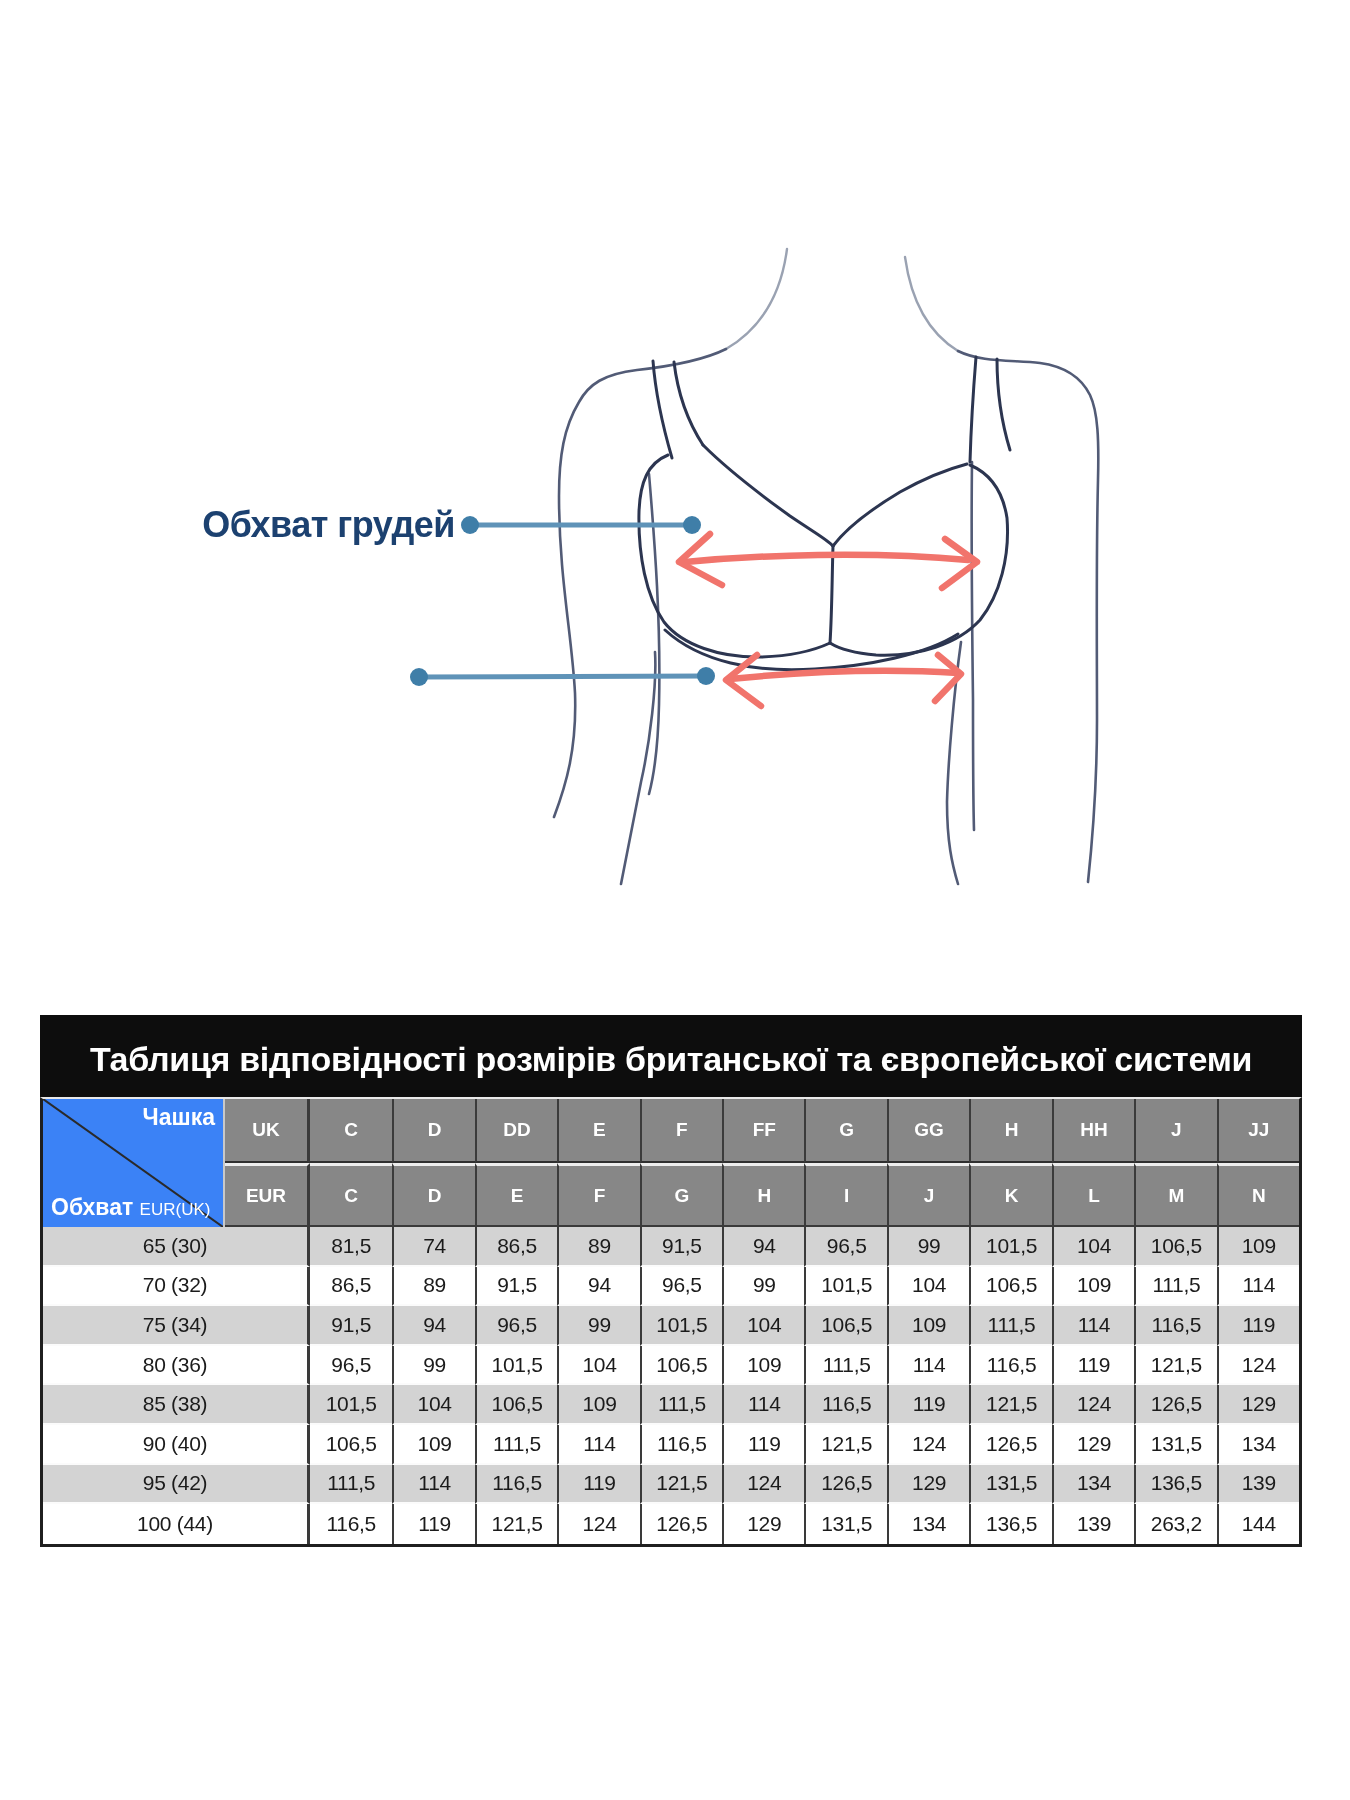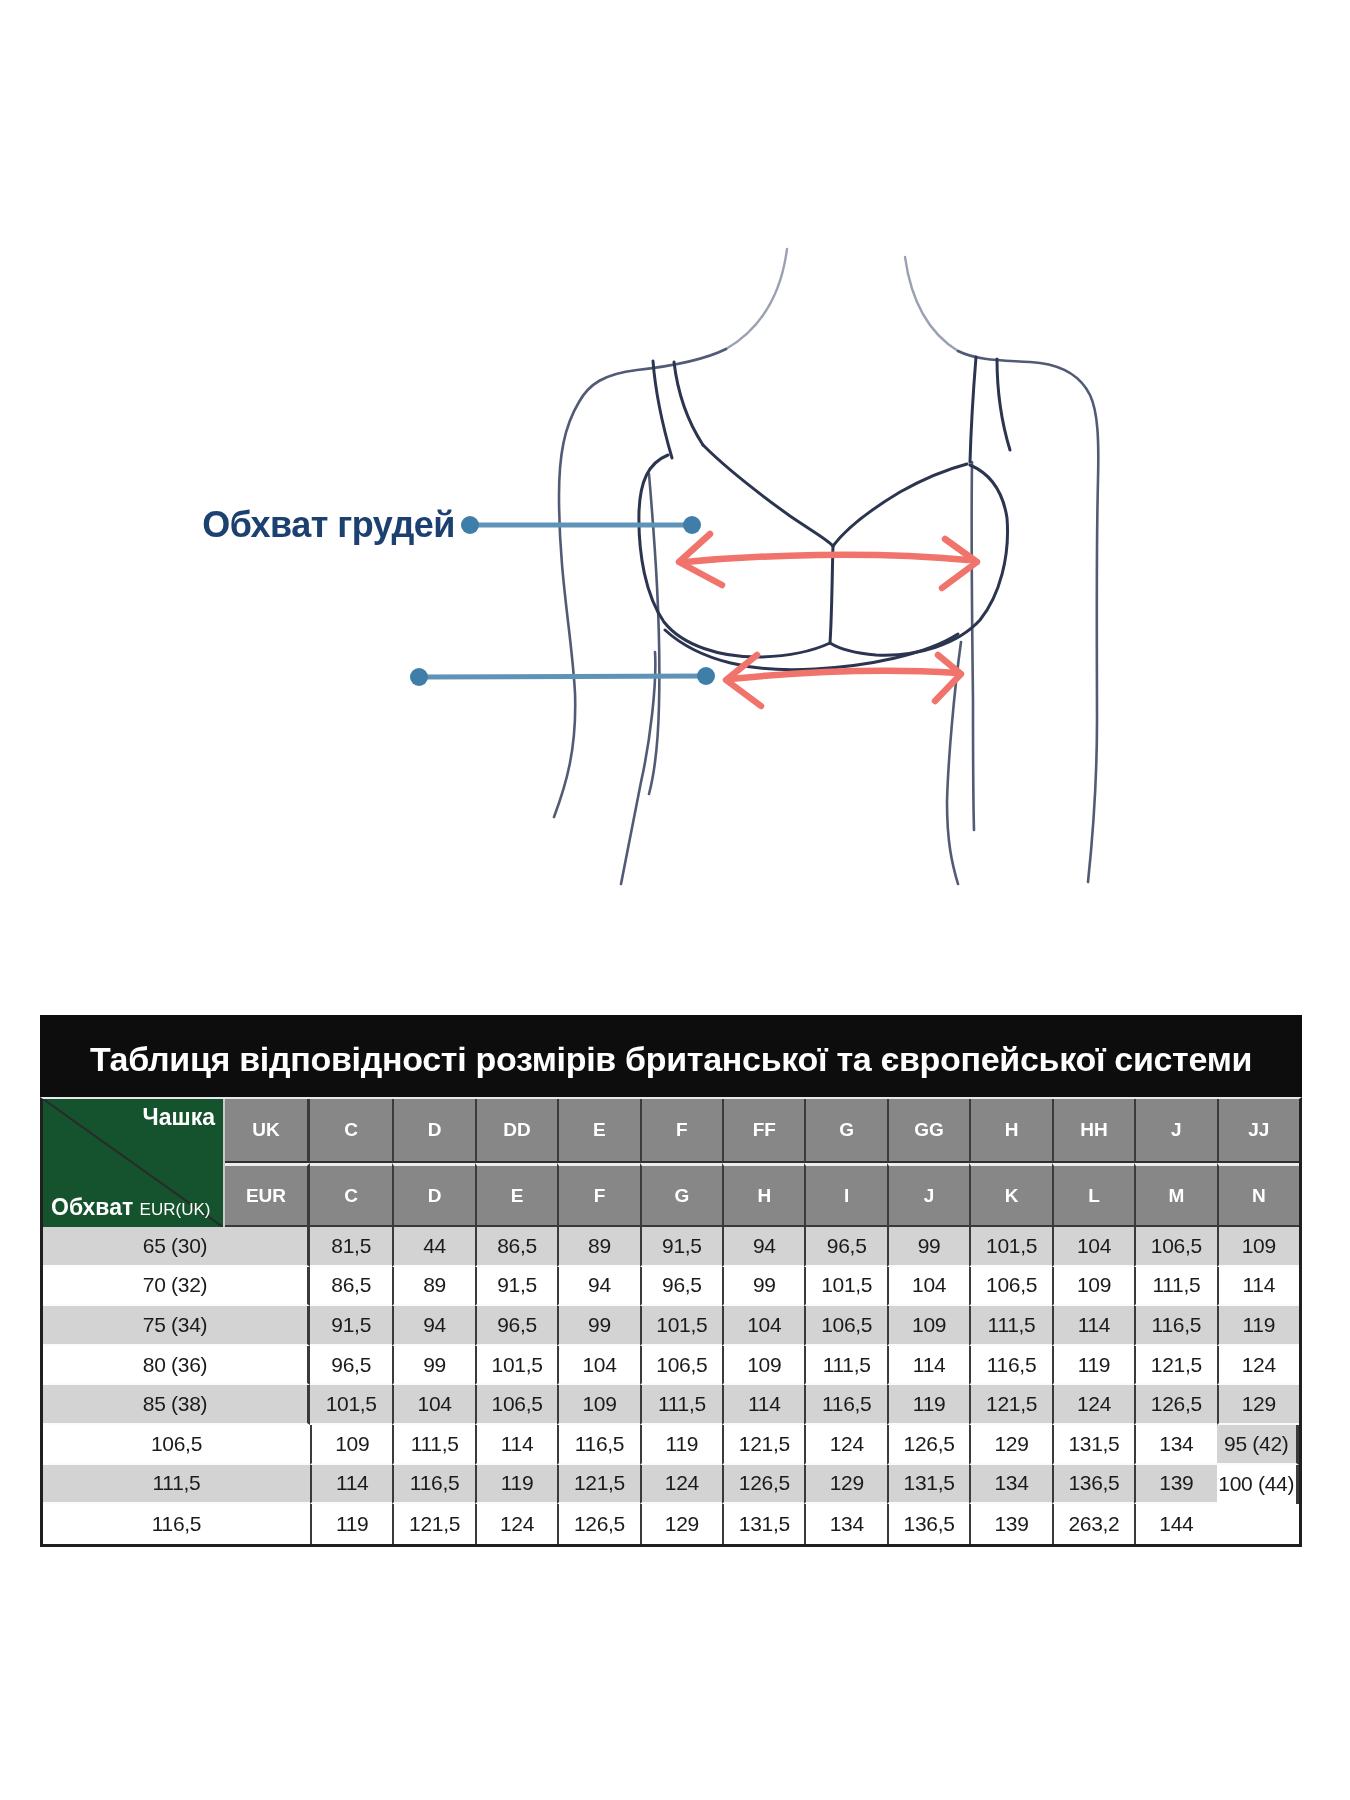--- a/index.html
+++ b/index.html
@@ -12,21 +12,21 @@
   .label-underbust{right:945px;top:658px;}
 
   
   .table-wrap{position:absolute;left:40px;top:1015px;width:1262px;}
   .t-title{height:82px;background:#0d0d0d;color:#ffffff;font-size:34px;font-weight:700;
            letter-spacing:-0.3px;display:flex;align-items:center;justify-content:center;
            padding-top:6px;box-sizing:border-box;}
   .t-box{border-left:3px solid #1f1f1f;border-right:3px solid #1f1f1f;border-bottom:3px solid #1f1f1f;
          border-top:2px solid #e8e8e8;box-sizing:border-box;}
   .t-head{display:grid;grid-template-columns:182px 85px repeat(12,1fr);grid-auto-rows:64px;}
-  .corner{grid-row:1/3;grid-column:1;background:#14532d;position:relative;
+  .corner{grid-row:1/3;grid-column:1;background:#3b82f6;position:relative;
           border-right:2px solid #c9c9c9;box-sizing:border-box;}
   .corner .diag{position:absolute;inset:0;width:100%;height:100%;}
   .c-top{position:absolute;top:5px;right:8px;color:#fff;font-size:23px;font-weight:700;}
   .c-bot{position:absolute;bottom:6px;left:8px;color:#fff;font-size:23px;font-weight:700;}
   .c-bot .small{font-size:17px;font-weight:400;}
   .hcell,.syscell{background:#878787;color:#ffffff;font-size:19px;font-weight:700;
           display:flex;align-items:center;justify-content:center;box-sizing:border-box;}
   .syscell{border-right:3px solid #3a3a3a;}
   .row1{border-bottom:2px solid #2f2f2f;}
   .row2{border-top:3px solid #ededed;border-bottom:2px solid #3a3a3a;}
@@ -136,21 +136,21 @@
           <div class="hcell row2" style="grid-area: 2 / 10;">J</div>
           <div class="hcell row2" style="grid-area: 2 / 11;">K</div>
           <div class="hcell row2" style="grid-area: 2 / 12;">L</div>
           <div class="hcell row2" style="grid-area: 2 / 13;">M</div>
           <div class="hcell row2" style="grid-area: 2 / 14;">N</div>
         </div>
       <div class="t-body" id="tBody">
 
       <div class="bl" style="background: rgb(211, 211, 211);">65 (30)</div>
           <div class="bv first" style="background: rgb(211, 211, 211);">81,5</div>
-          <div class="bv" style="background: rgb(211, 211, 211);">44</div>
+          <div class="bv" style="background: rgb(211, 211, 211);">74</div>
           <div class="bv" style="background: rgb(211, 211, 211);">86,5</div>
           <div class="bv" style="background: rgb(211, 211, 211);">89</div>
           <div class="bv" style="background: rgb(211, 211, 211);">91,5</div>
           <div class="bv" style="background: rgb(211, 211, 211);">94</div>
           <div class="bv" style="background: rgb(211, 211, 211);">96,5</div>
           <div class="bv" style="background: rgb(211, 211, 211);">99</div>
           <div class="bv" style="background: rgb(211, 211, 211);">101,5</div>
           <div class="bv" style="background: rgb(211, 211, 211);">104</div>
           <div class="bv" style="background: rgb(211, 211, 211);">106,5</div>
           <div class="bv" style="background: rgb(211, 211, 211);">109</div>
@@ -199,20 +199,21 @@
           <div class="bv" style="background: rgb(211, 211, 211);">106,5</div>
           <div class="bv" style="background: rgb(211, 211, 211);">109</div>
           <div class="bv" style="background: rgb(211, 211, 211);">111,5</div>
           <div class="bv" style="background: rgb(211, 211, 211);">114</div>
           <div class="bv" style="background: rgb(211, 211, 211);">116,5</div>
           <div class="bv" style="background: rgb(211, 211, 211);">119</div>
           <div class="bv" style="background: rgb(211, 211, 211);">121,5</div>
           <div class="bv" style="background: rgb(211, 211, 211);">124</div>
           <div class="bv" style="background: rgb(211, 211, 211);">126,5</div>
           <div class="bv" style="background: rgb(211, 211, 211);">129</div>
+          <div class="bl" style="background: rgb(255, 255, 255);">90 (40)</div>
           <div class="bv first" style="background: rgb(255, 255, 255);">106,5</div>
           <div class="bv" style="background: rgb(255, 255, 255);">109</div>
           <div class="bv" style="background: rgb(255, 255, 255);">111,5</div>
           <div class="bv" style="background: rgb(255, 255, 255);">114</div>
           <div class="bv" style="background: rgb(255, 255, 255);">116,5</div>
           <div class="bv" style="background: rgb(255, 255, 255);">119</div>
           <div class="bv" style="background: rgb(255, 255, 255);">121,5</div>
           <div class="bv" style="background: rgb(255, 255, 255);">124</div>
           <div class="bv" style="background: rgb(255, 255, 255);">126,5</div>
           <div class="bv" style="background: rgb(255, 255, 255);">129</div>

